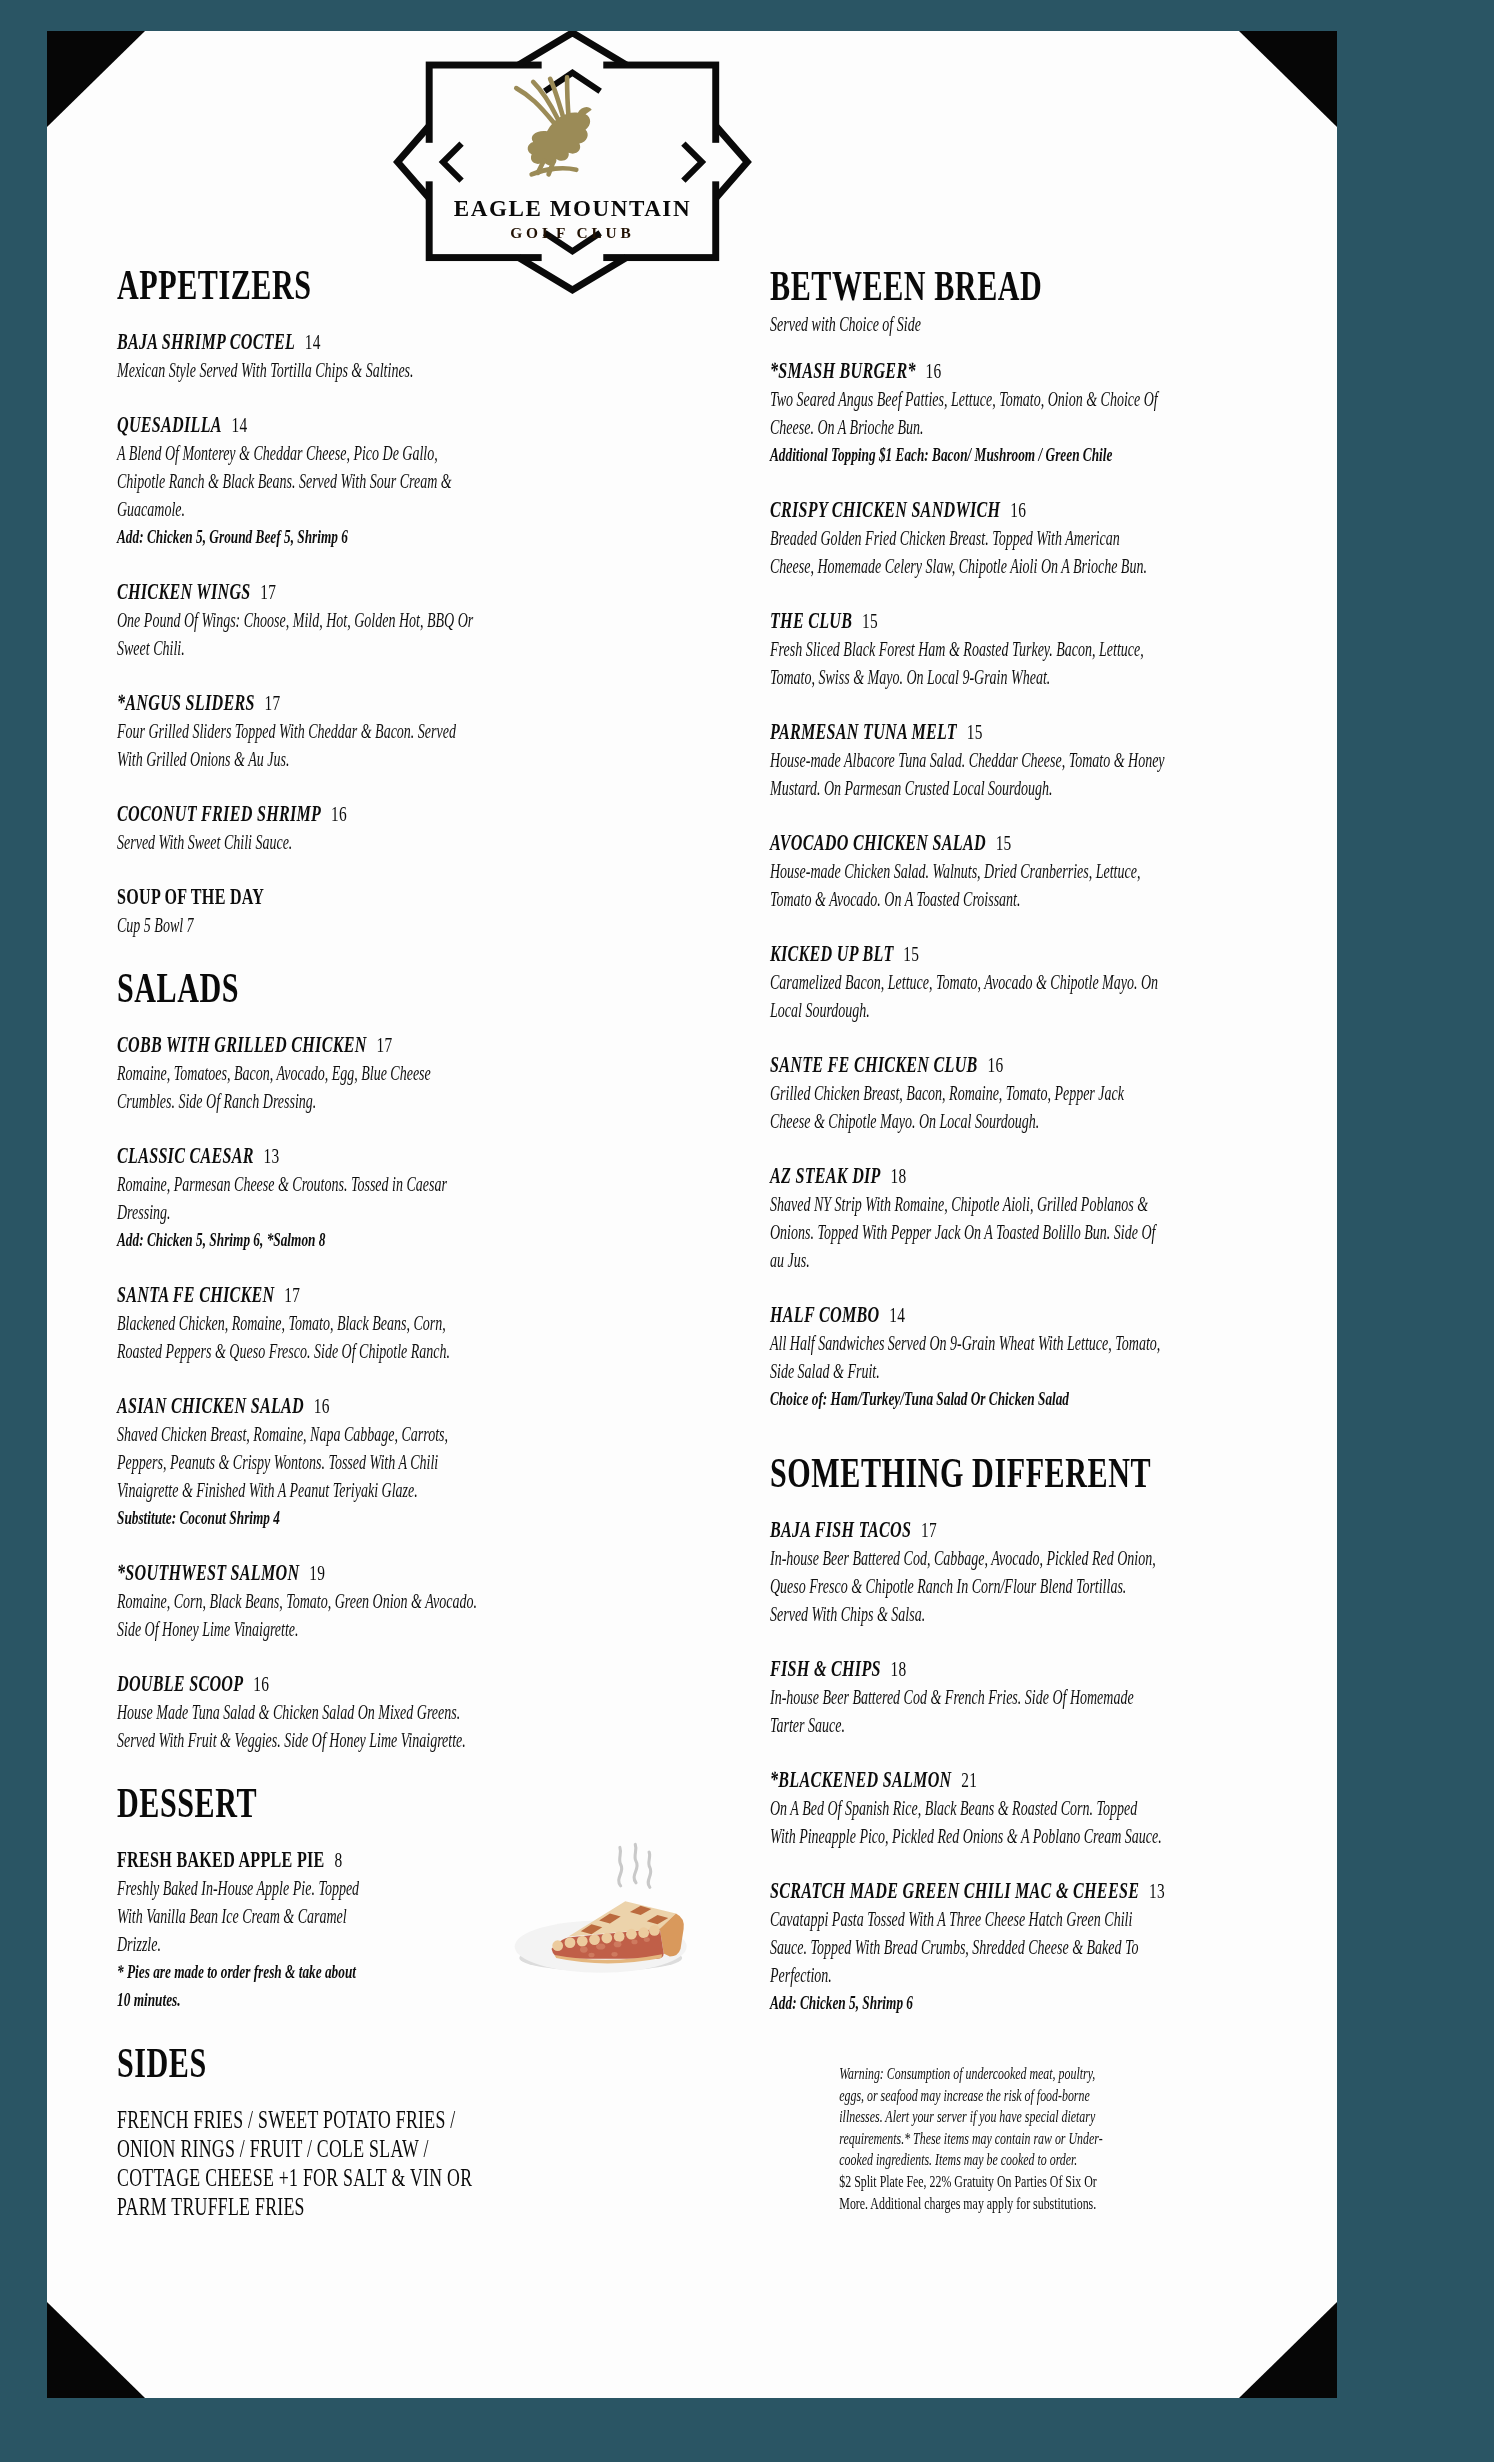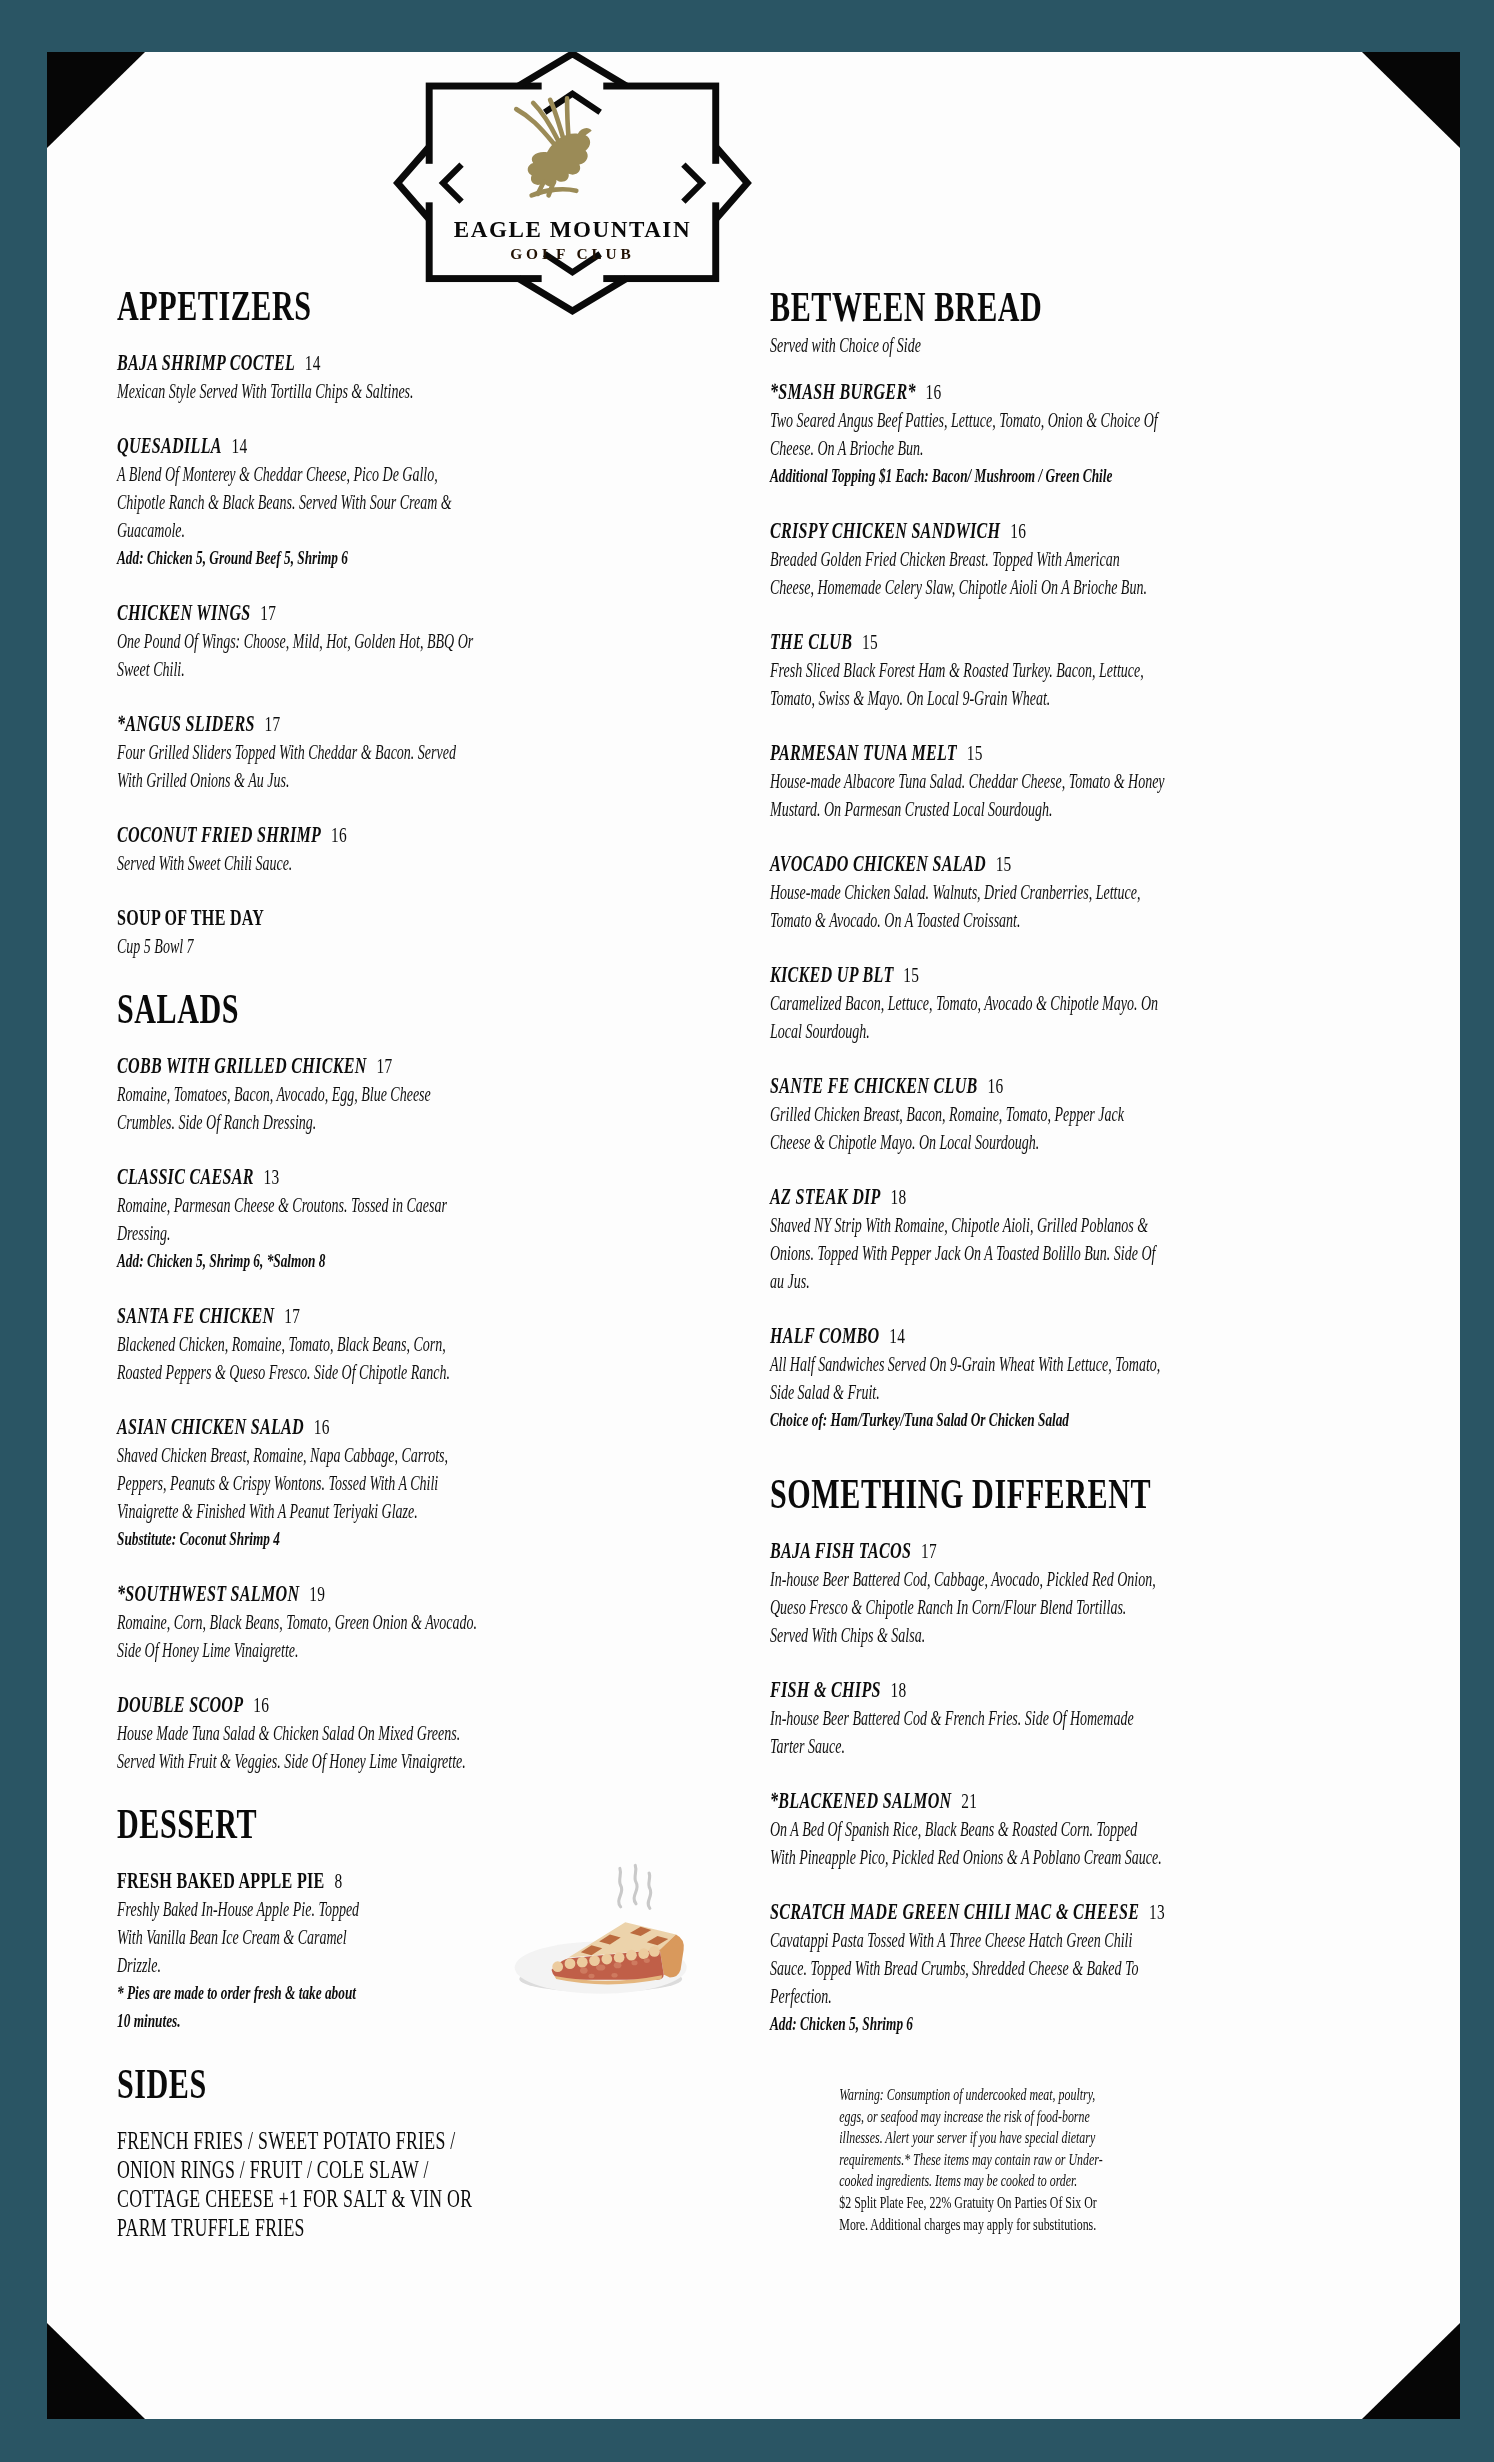--- a/index.html
+++ b/index.html
@@ -3,21 +3,21 @@
 <meta charset="utf-8">
 <style>
   html,body { margin:0; padding:0; }
   body {
     width:1495px; height:2462px; position:relative;
     background:#2a5564;
     font-family:"Liberation Serif", serif;
     color:#0d0d0d;
   }
   .page {
-    position:absolute; left:47px; top:52px; width:1413px; height:2367px;
+    position:absolute; left:47px; top:31px; width:1290px; height:2367px;
     background:#fdfdfd;
   }
   .corner { position:absolute; width:98px; height:96px; background:#060606; }
   .corner.tl { top:0; left:0;  clip-path:polygon(0 0,100% 0,0 100%); }
   .corner.tr { top:0; right:0; clip-path:polygon(0 0,100% 0,100% 100%); }
   .corner.bl { bottom:0; left:0;  clip-path:polygon(0 0,0 100%,100% 100%); }
   .corner.br { bottom:0; right:0; clip-path:polygon(100% 0,100% 100%,0 100%); }
 
   .logo { position:absolute; left:346px; top:0; width:362px; height:266px; }
   .logo .fr  { stroke:#0a0a0a; stroke-width:9; fill:none; stroke-linejoin:miter; }

